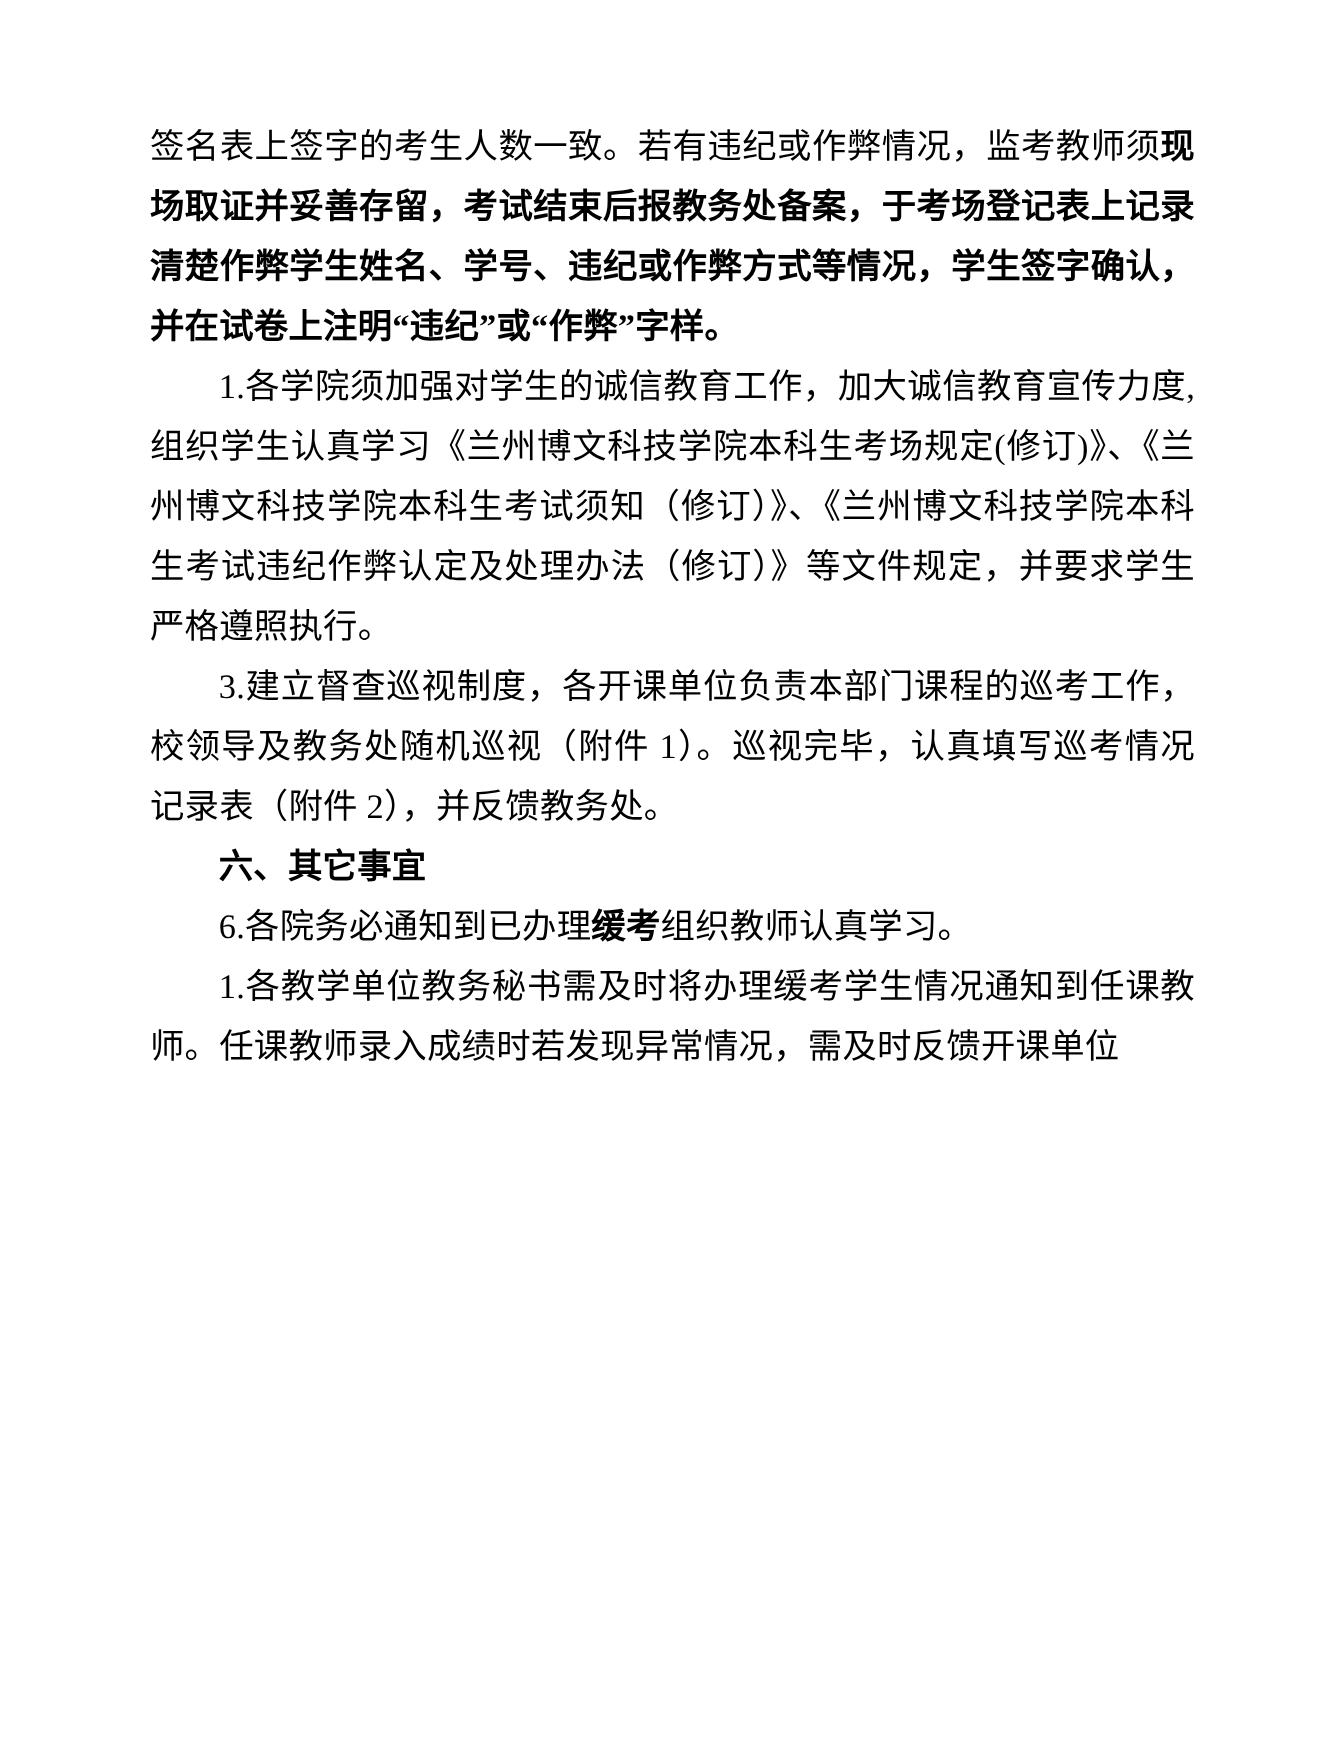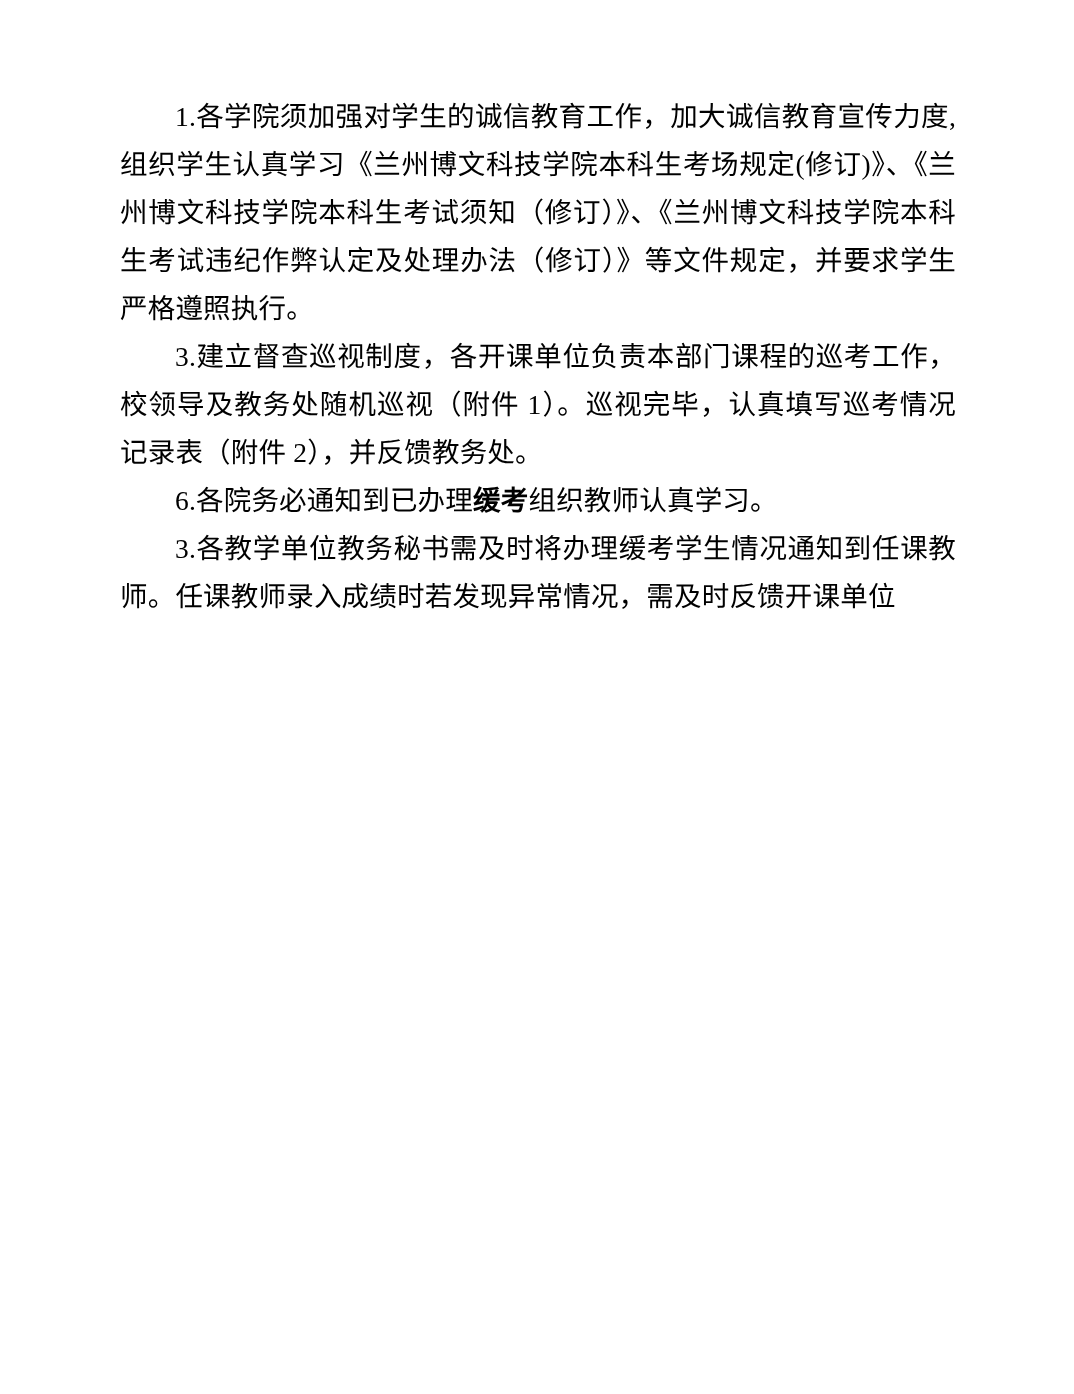--- a/index.html
+++ b/index.html
@@ -37,18 +37,20 @@
   }
   .run-bold {
     font-weight: 700;
   }
 </style>
 </head>
 <body>
 
 <div class="page" style="background: rgb(255, 255, 255); color: rgb(0, 0, 0);">
   <div class="doc-body" id="doc-body">
+      <p class=""><span class="run-regular">签名表上签字的考生人数一致。若有违纪或作弊情况，监考教师须</span><span class="run-bold">现场取证并妥善存留，考试结束后报教务处备案，于考场登记表上记录清楚作弊学生姓名、学号、违纪或作弊方式等情况，学生签字确认，并在试卷上注明“违纪”或“作弊”字样。</span></p>
       <p class="indent"><span class="run-regular">1.各学院须加强对学生的诚信教育工作，加大诚信教育宣传力度,组织学生认真学习《兰州博文科技学院本科生考场规定(修订)》、《兰州博文科技学院本科生考试须知（修订）》、《兰州博文科技学院本科生考试违纪作弊认定及处理办法（修订）》等文件规定，并要求学生严格遵照执行。</span></p>
       <p class="indent"><span class="run-regular">3.建立督查巡视制度，各开课单位负责本部门课程的巡考工作，校领导及教务处随机巡视（附件 1）。巡视完毕，认真填写巡考情况记录表（附件 2），并反馈教务处。</span></p>
+      <p class="indent heading"><span class="run-bold">六、其它事宜</span></p>
       <p class="indent"><span class="run-regular">6.各院务必通知到已办理</span><span class="run-bold">缓考</span><span class="run-regular">组织教师认真学习。</span></p>
-      <p class="indent"><span class="run-regular">3.各教学单位教务秘书需及时将办理缓考学生情况通知到任课教师。任课教师录入成绩时若发现异常情况，需及时反馈开课单位</span></p>
+      <p class="indent"><span class="run-regular">1.各教学单位教务秘书需及时将办理缓考学生情况通知到任课教师。任课教师录入成绩时若发现异常情况，需及时反馈开课单位</span></p>
     </div>
 </div>
 
 </body></html>

